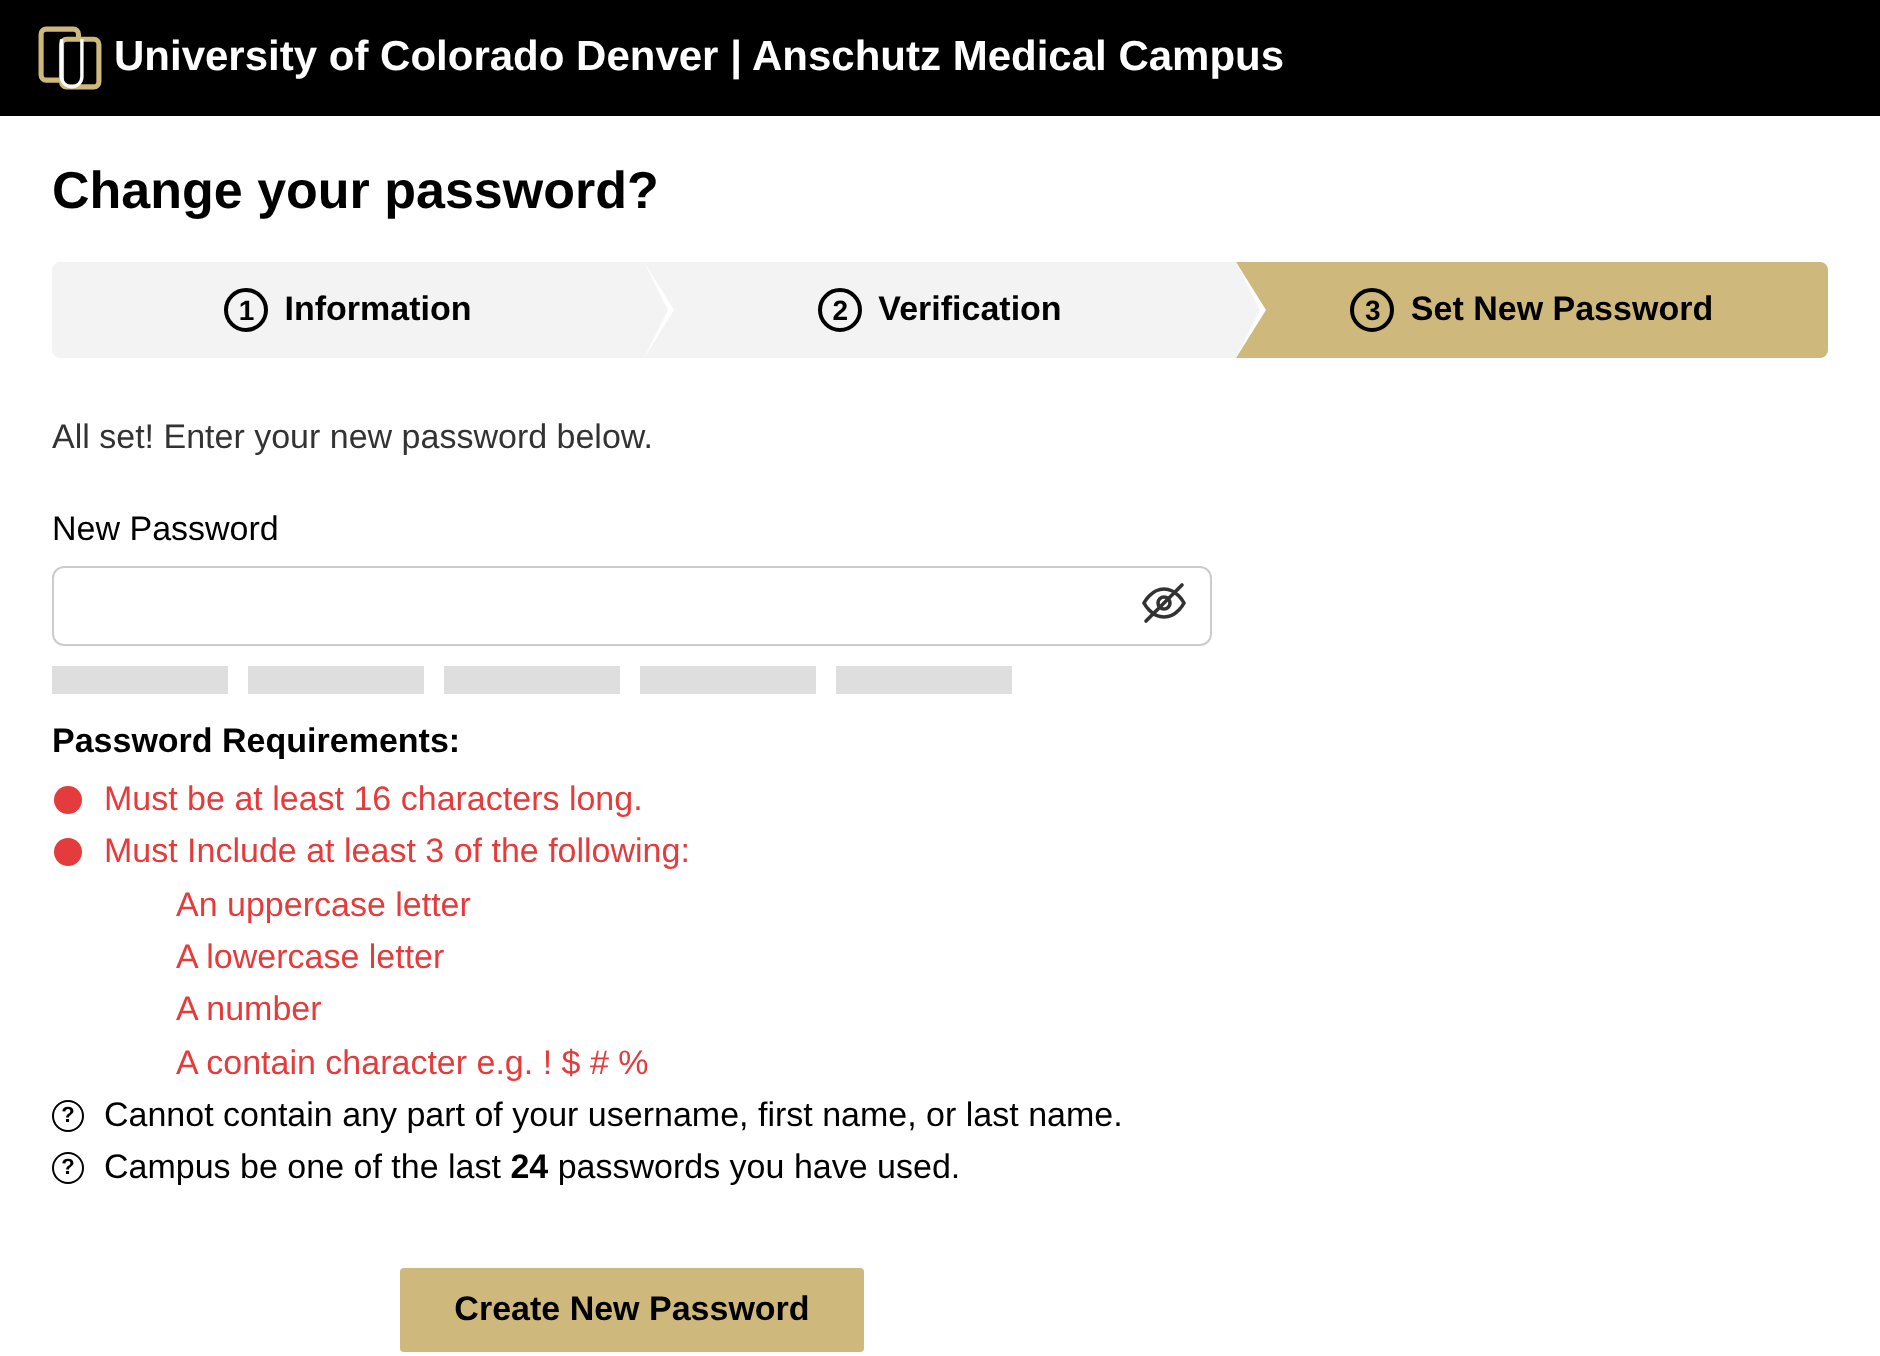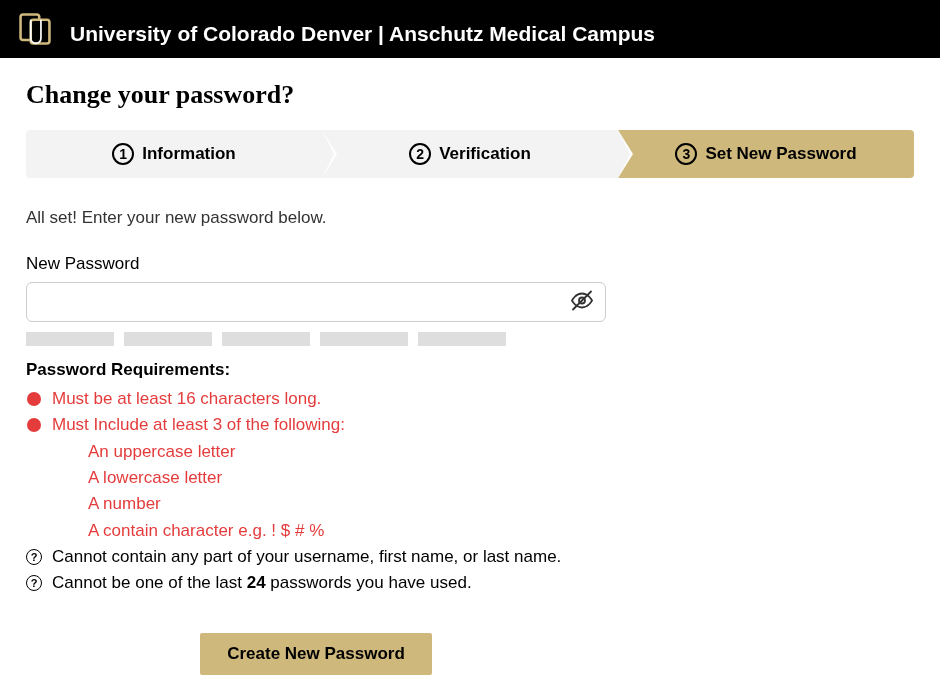--- a/index.html
+++ b/index.html
@@ -7,42 +7,41 @@
       font-family: -apple-system, BlinkMacSystemFont, "Segoe UI", Helvetica, Arial, sans-serif;
       width: 940px;
       background: #fff;
       color: #000;
     }
     
     .header {
       background: #000;
       color: #fff;
       display: flex;
-      align-items: flex-end;
+      align-items: center;
       padding: 12px 18px;
-      gap: 18px;
+      gap: 5px;
     }
     .header h1 {
       font-size: 21px;
       font-weight: 700;
     }
     .logo {
       width: 34px;
       height: 34px;
       flex-shrink: 0;
     }
     
     .content {
       padding: 22px 26px 20px 26px;
     }
     .page-title {
       font-size: 26px;
       font-weight: 700;
       margin-bottom: 20px;
-      font-family: Liberation Serif, serif;
     }
     
     .stepper {
       display: flex;
       width: 100%;
       margin-bottom: 30px;
       border-radius: 4px;
       overflow: hidden;
     }
     .step {
@@ -295,21 +294,21 @@
       <span class="req-bullet">
           <span class="q-circle">?</span>
         </span>
       <span>Cannot contain any part of your username, first name, or last name.</span>
     </li>
     <li class="req-item">
       <span class="req-bullet">
           <span class="q-circle">?</span>
         </span>
       <span>
-        <span>Cannot be one of the last </span><b>24</b><span> passwords you have used.</span>
+        <span>Campus be one of the last </span><b>24</b><span> passwords you have used.</span>
       </span>
     </li>
   </ul>
 
   <div class="submit-row">
     <button class="submit-btn">Create New Password</button>
 
   </div>
 </div>
 

